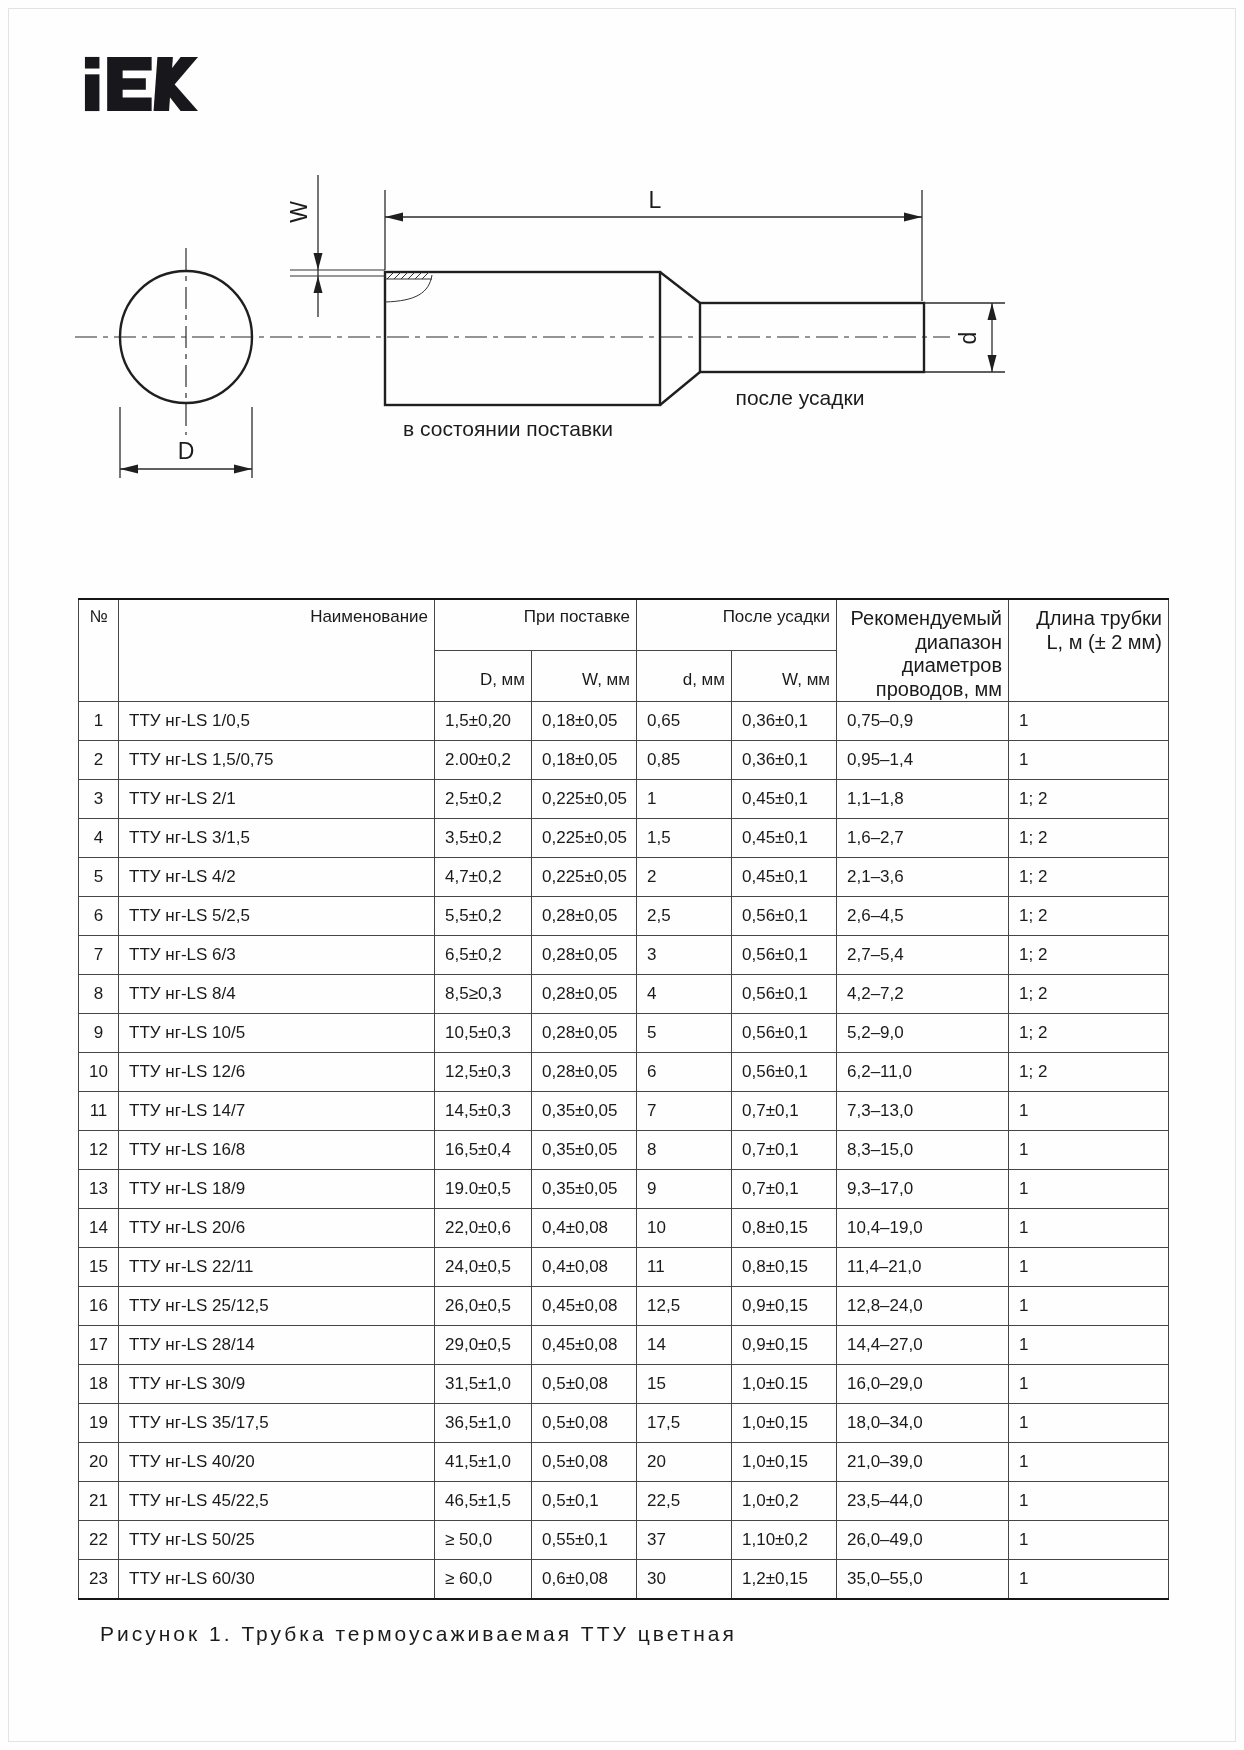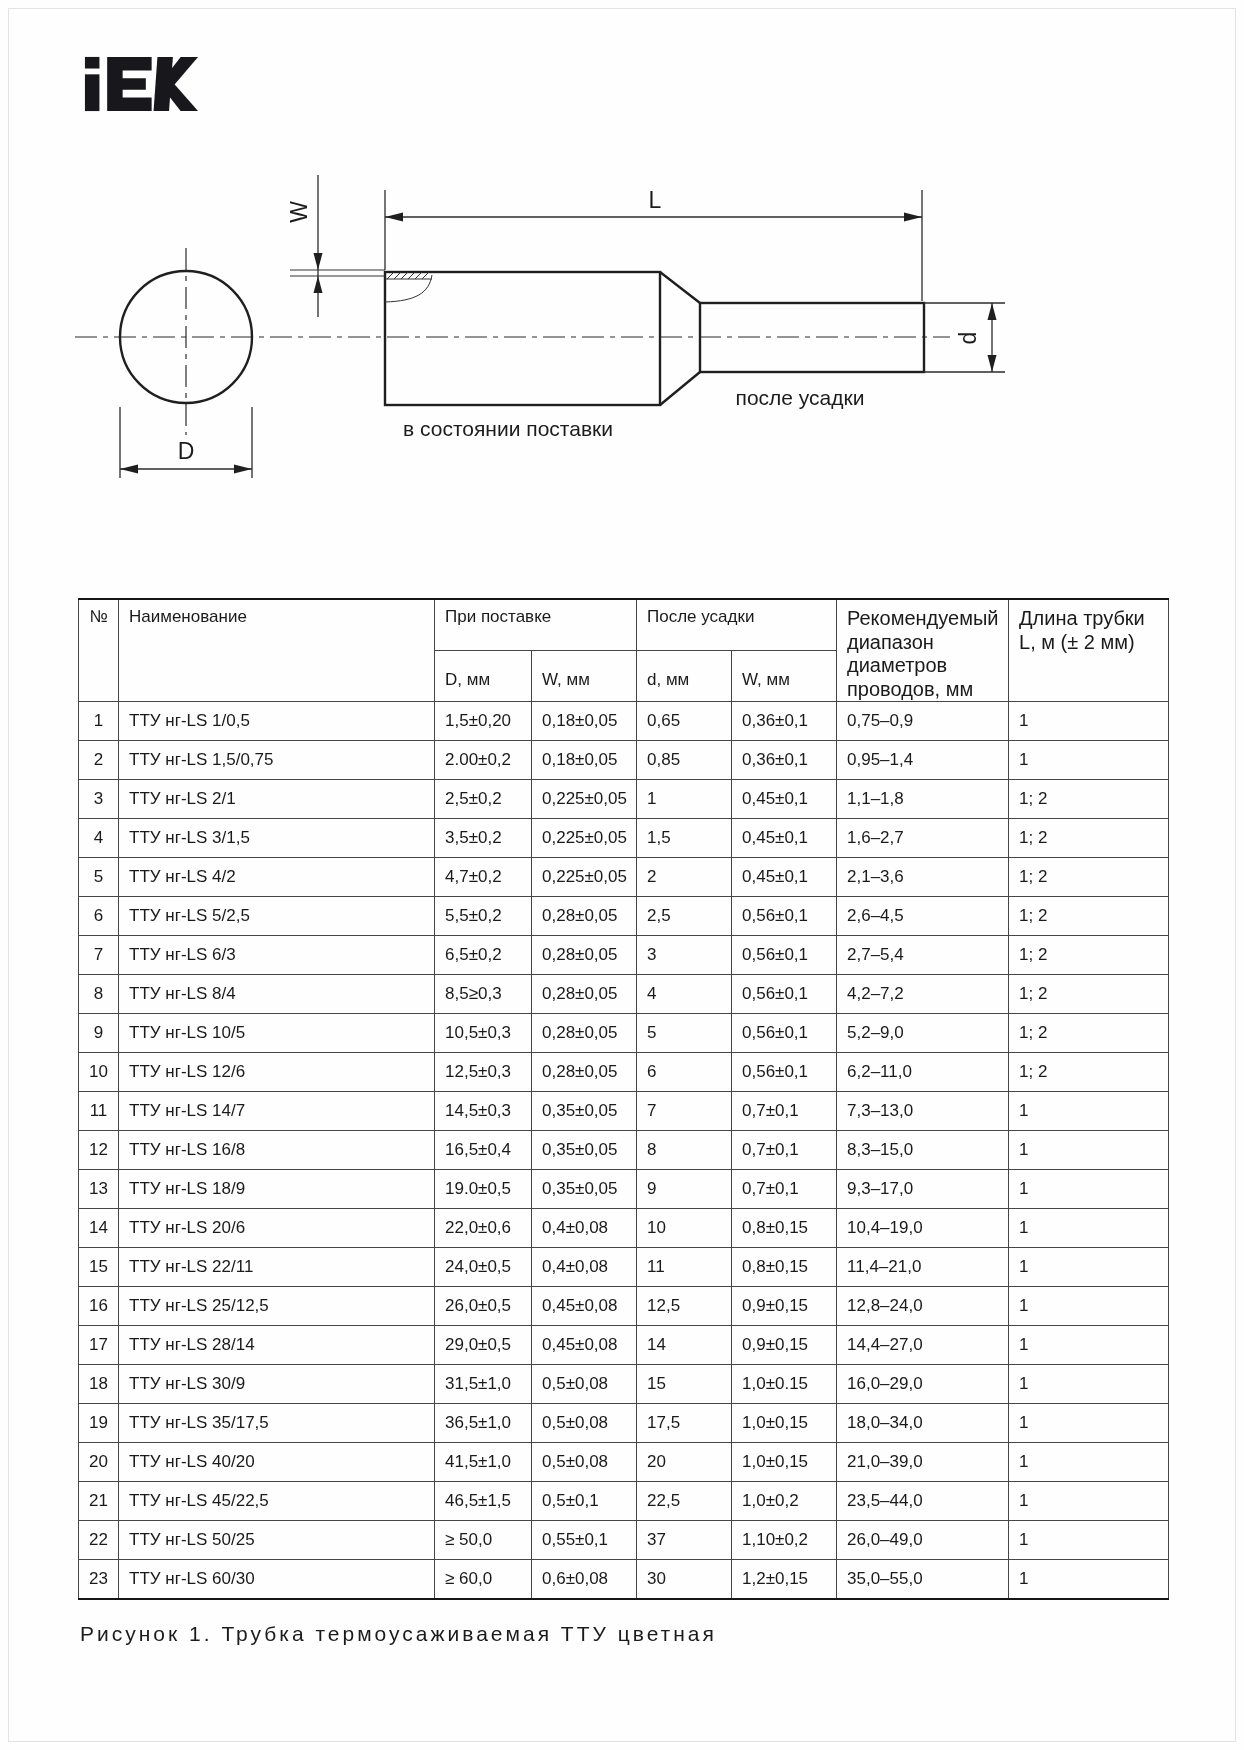--- a/index.html
+++ b/index.html
@@ -16,29 +16,29 @@
   .diagram .cl{stroke:#2b2b2b;stroke-width:1.2;stroke-dasharray:22 6 5 6;fill:none;}
   .diagram .thin{stroke:#333;stroke-width:1;fill:none;}
   .diagram text{fill:#1c1c1c;font-size:23px;font-family:"Liberation Sans","DejaVu Sans",sans-serif;}
   .diagram text.lbl{font-size:21px;}
 
   table.spec{position:absolute;left:78px;top:598px;width:1090px;border-collapse:collapse;table-layout:fixed;
              font-size:17px;color:#1a1a1a;}
   table.spec th,table.spec td{border:1px solid #454545;font-weight:400;}
   table.spec{border-top:2px solid #161616;border-bottom:2px solid #161616;}
   table.spec thead tr{height:40px;}
-  table.spec thead th{text-align:left;vertical-align:top;padding:7px 6px 0 10px;line-height:1.18;}
+  table.spec thead th{text-align:right;vertical-align:top;padding:7px 6px 0 10px;line-height:1.18;}
   table.spec thead tr.sub th{vertical-align:middle;padding-top:8px;}
   table.spec th.c-num{text-align:center;padding-left:0;padding-right:0;}
   table.spec th.c-range,table.spec th.c-len{font-size:20px;}
   table.spec tbody tr{height:39px;}
   table.spec tbody td{vertical-align:middle;padding:0 4px 0 10px;}
   table.spec tbody td.t-num{text-align:center;padding:0;}
 
-  .caption{position:absolute;left:80px;top:1622px;font-size:21px;letter-spacing:3px;color:#1b1b1b;}
+  .caption{position:absolute;left:100px;top:1622px;font-size:21px;letter-spacing:3px;color:#1b1b1b;}
 </style>
 </head>
 <body>
 
 <div class="page">
   <div class="page-frame"></div>
 
   <svg class="logo" width="118" height="58" viewBox="0 0 120 60" fill="#18181c" aria-label="IEK">
     <g>
       <rect x="2" y="2" width="15" height="12"></rect>

